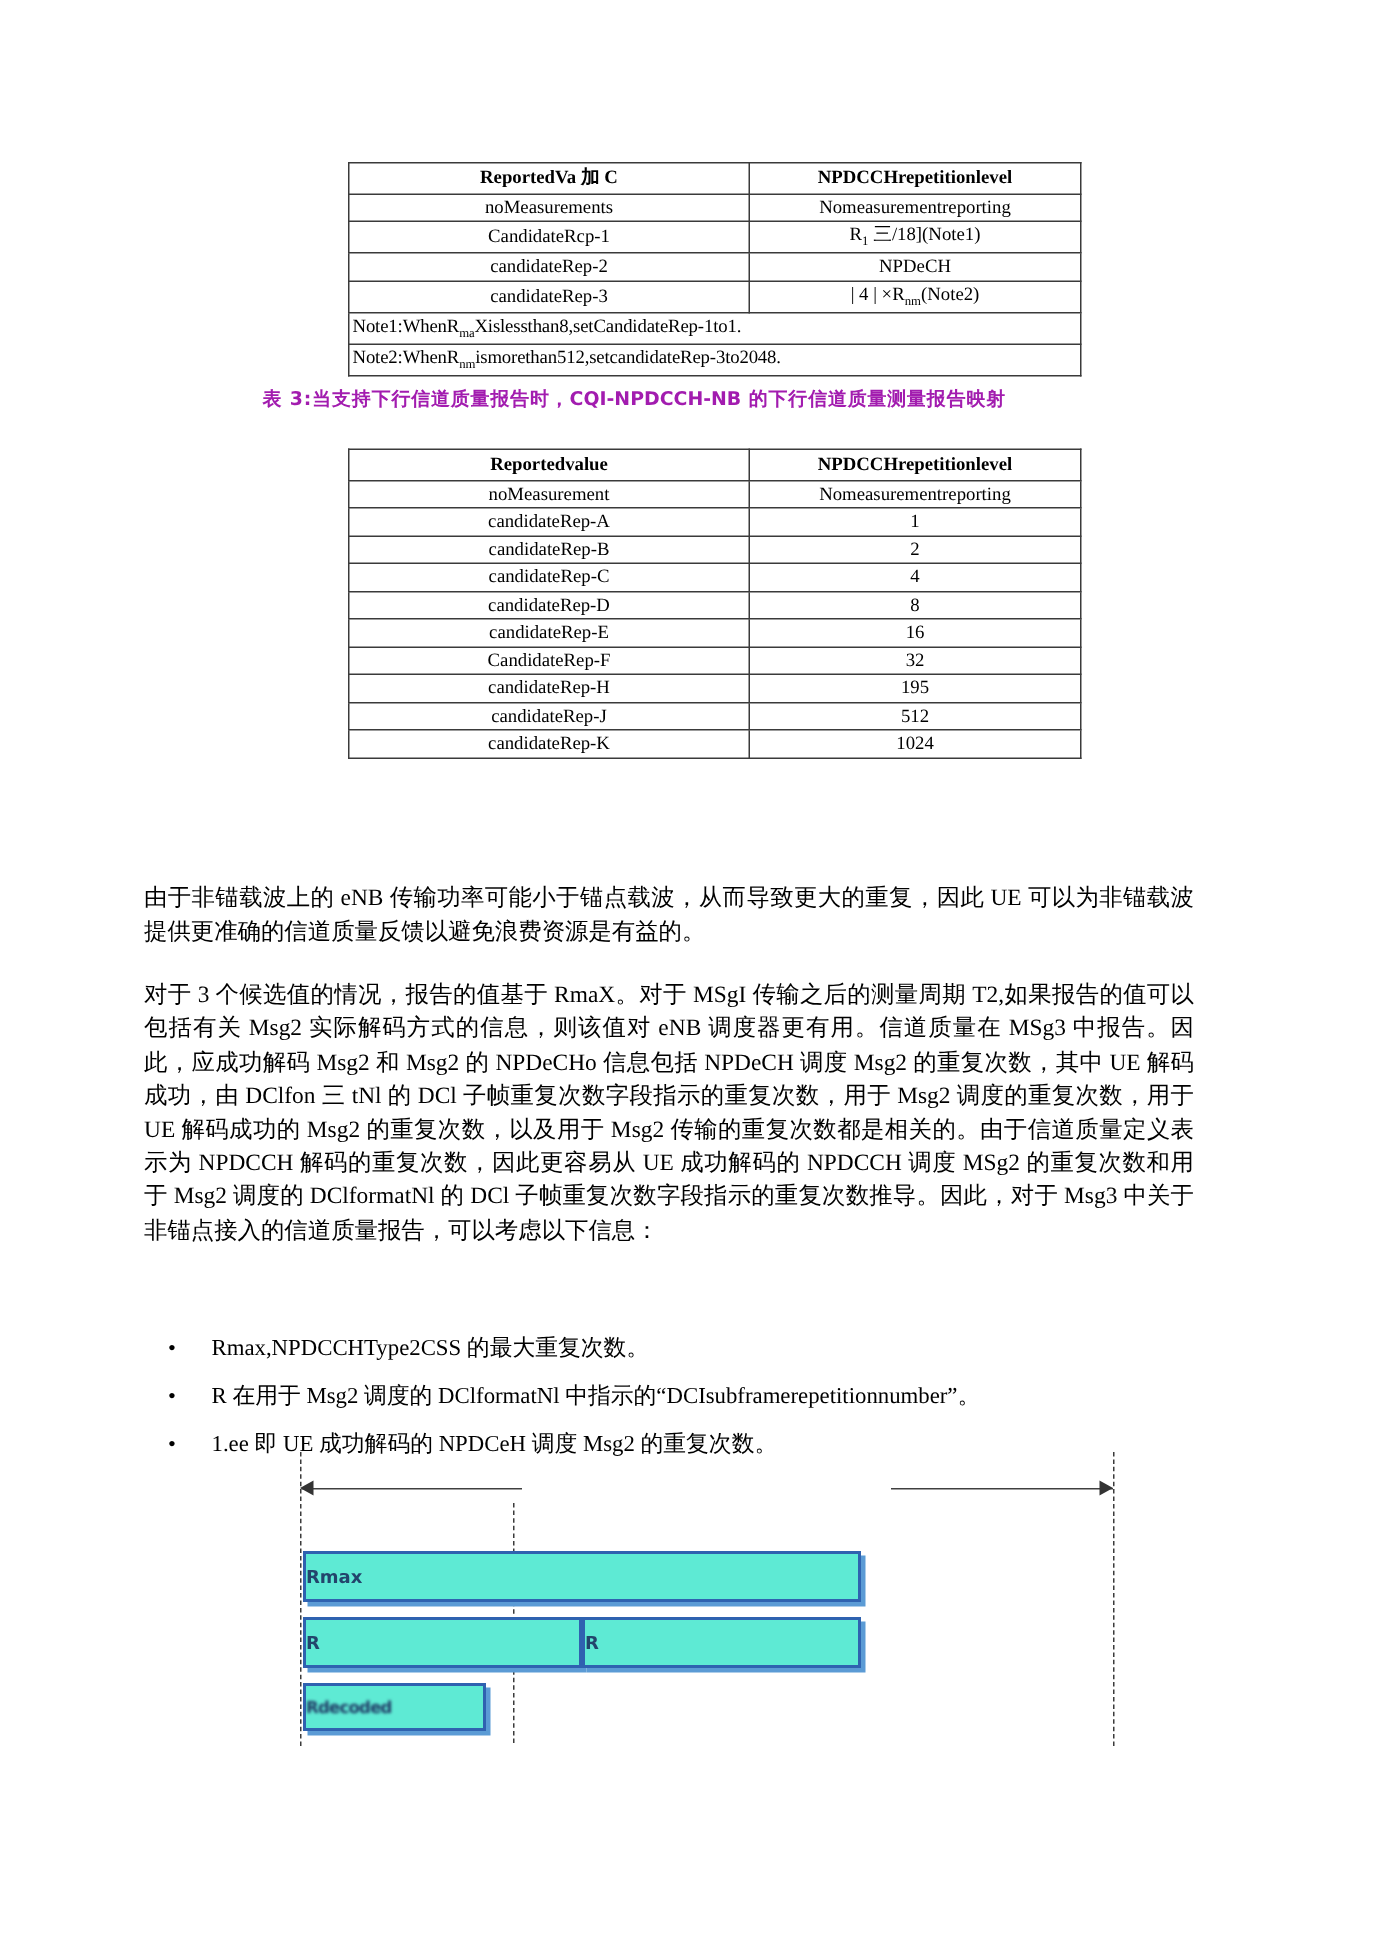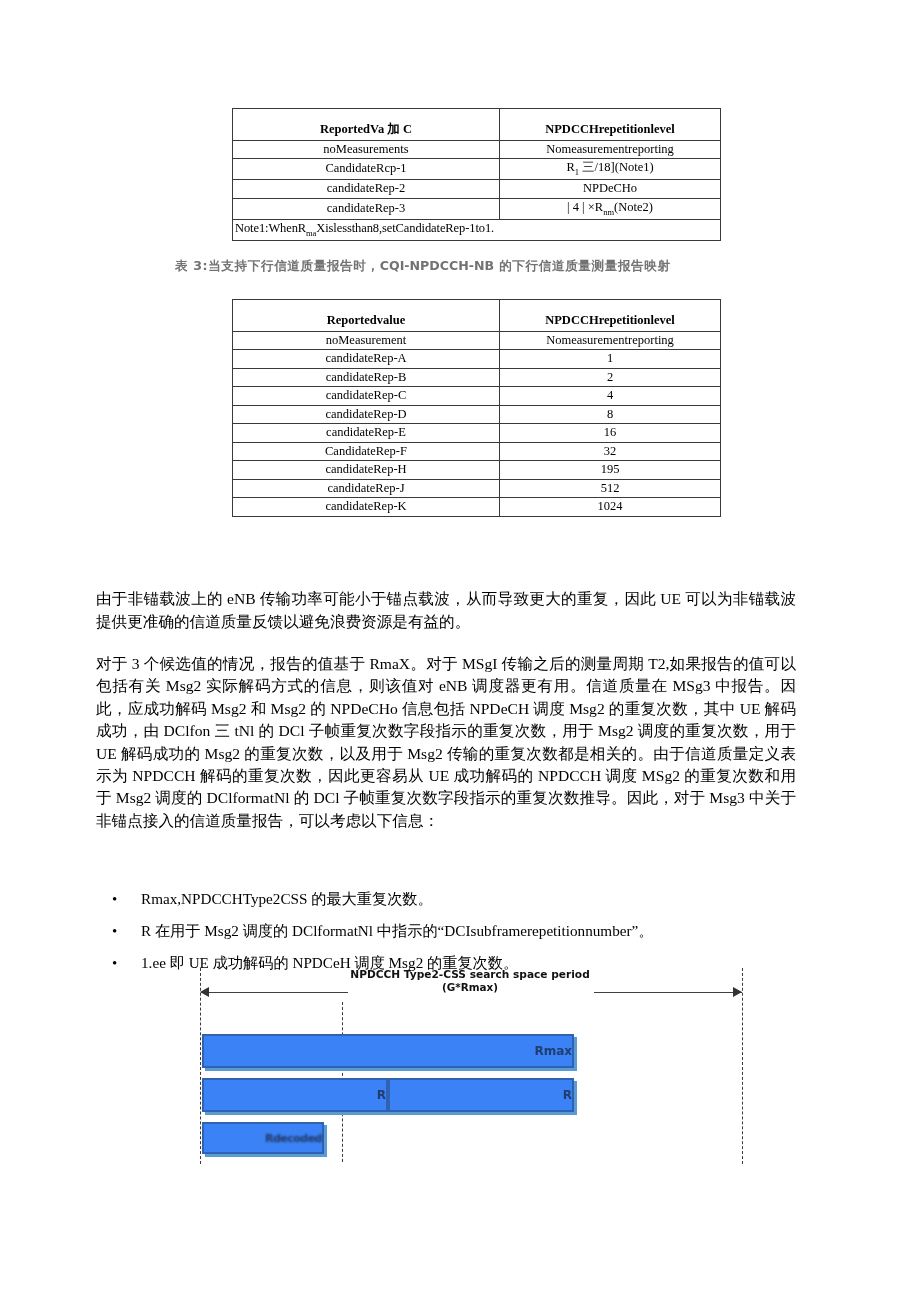--- a/index.html
+++ b/index.html
@@ -40,21 +40,21 @@
     font-size: 12.5px;
     line-height: 1.0;
     padding: 2px 2px 3px 2px;
     font-weight: normal;
     white-space: nowrap;
     overflow: hidden;
   }
   table.doc-tbl th {
     font-weight: bold;
     font-size: 12.5px;
-    padding: 14px 2px 4px 2px;
+    padding: 3px 2px 4px 2px;
   }
   table.doc-tbl td.note-cell {
     text-align: left;
     padding-left: 2px;
     font-size: 12.5px;
     letter-spacing: -0.1px;
   }
   .col-a { width: 262px; }
   .col-b { width: 216px; }
   sub { font-size: 8.5px; }
@@ -62,21 +62,21 @@
   
   .caption {
     position: absolute;
     left: 175px;
     top: 258px;
     font-family: "DejaVu Sans", "Liberation Sans", sans-serif;
     font-size: 12.6px;
     font-weight: bold;
     letter-spacing: 0.6px;
     white-space: nowrap;
-    color: #737373;
+    color: #a21caf;
   }
   .caption .mono-ascii {
     letter-spacing: 0px;
   }
 
   
   .para {
     position: absolute;
     left: 96px;
     width: 700px;
@@ -166,26 +166,26 @@
     top: 20px;
     left: 158px;
     width: 246px;
     height: 8px;
     background: #ffffff;
   }
 
   .blk {
     position: absolute;
     box-sizing: border-box;
-    background: #3b82f6;
+    background: #5eead4;
     border: 2px solid #2f62b0;
     box-shadow: 3px 3px 0 0 #5b9bd5;
     display: flex;
     align-items: center;
-    justify-content: flex-end;
+    justify-content: flex-start;
     font-family: "DejaVu Sans", "Liberation Sans", sans-serif;
     font-weight: bold;
     color: #1f3864;
   }
   .blk-rmax   { left: 12px;  top: 66px;  width: 372px; height: 34px; font-size: 12px; }
   .blk-r1     { left: 12px;  top: 110px; width: 186px; height: 34px; font-size: 12px; }
   .blk-r2     { left: 198px; top: 110px; width: 186px; height: 34px; font-size: 12px; }
   .blk-rdec   { left: 12px;  top: 154px; width: 122px; height: 32px; font-size: 11px; }
   .blk-rdec .blurred {
     filter: blur(1.1px);
@@ -212,28 +212,31 @@
         <tr>
           <td>noMeasurements</td>
           <td>Nomeasurementreporting</td>
         </tr>
         <tr>
           <td>CandidateRcp-1</td>
           <td><span>R</span><sub>1</sub><span> 三/18](Note1)</span></td>
         </tr>
         <tr>
           <td>candidateRep-2</td>
-          <td>NPDeCHo</td>
+          <td>NPDeCH</td>
         </tr>
         <tr>
           <td>candidateRep-3</td>
           <td><span>| 4 |  ×R</span><sub>nm</sub><span>(Note2)</span></td>
         </tr>
         <tr>
           <td class="note-cell" colspan="2"><span>Note1:WhenR</span><sub>ma</sub><span>Xislessthan8,setCandidateRep-1to1.</span></td>
+        </tr>
+        <tr>
+          <td class="note-cell" colspan="2"><span>Note2:WhenR</span><sub>nm</sub><span>ismorethan512,setcandidateRep-3to2048.</span></td>
         </tr>
       </tbody>
     </table>
   </div>
 
   <div class="caption"><span>表 3:当支持下行信道质量报告时，</span><span class="mono-ascii">CQI-NPDCCH-NB</span><span> 的下行信道质量测量报告映射</span></div>
 
   <div class="tbl-wrap" style="top:299px;">
     <table class="doc-tbl">
       <thead>
@@ -308,24 +311,20 @@
 
     <div class="dash-v left"></div>
     <div class="dash-v mid"></div>
     <div class="dash-v right"></div>
 
     <div class="arrow-line"></div>
     <div class="arrow-head l"></div>
     <div class="arrow-head r"></div>
     <div class="label-mask"></div>
 
-    <div class="arrow-label">
-      <span>NPDCCH Type2-CSS search space period</span>
-      <span class="sub2">(G*Rmax)</span>
-    </div>
 
     <div class="blk blk-rmax">
       <span class="faint">Rmax</span>
     </div>
     <div class="blk blk-r1">
       <span class="faint">R</span>
     </div>
     <div class="blk blk-r2">
       <span class="faint">R</span>
     </div>

